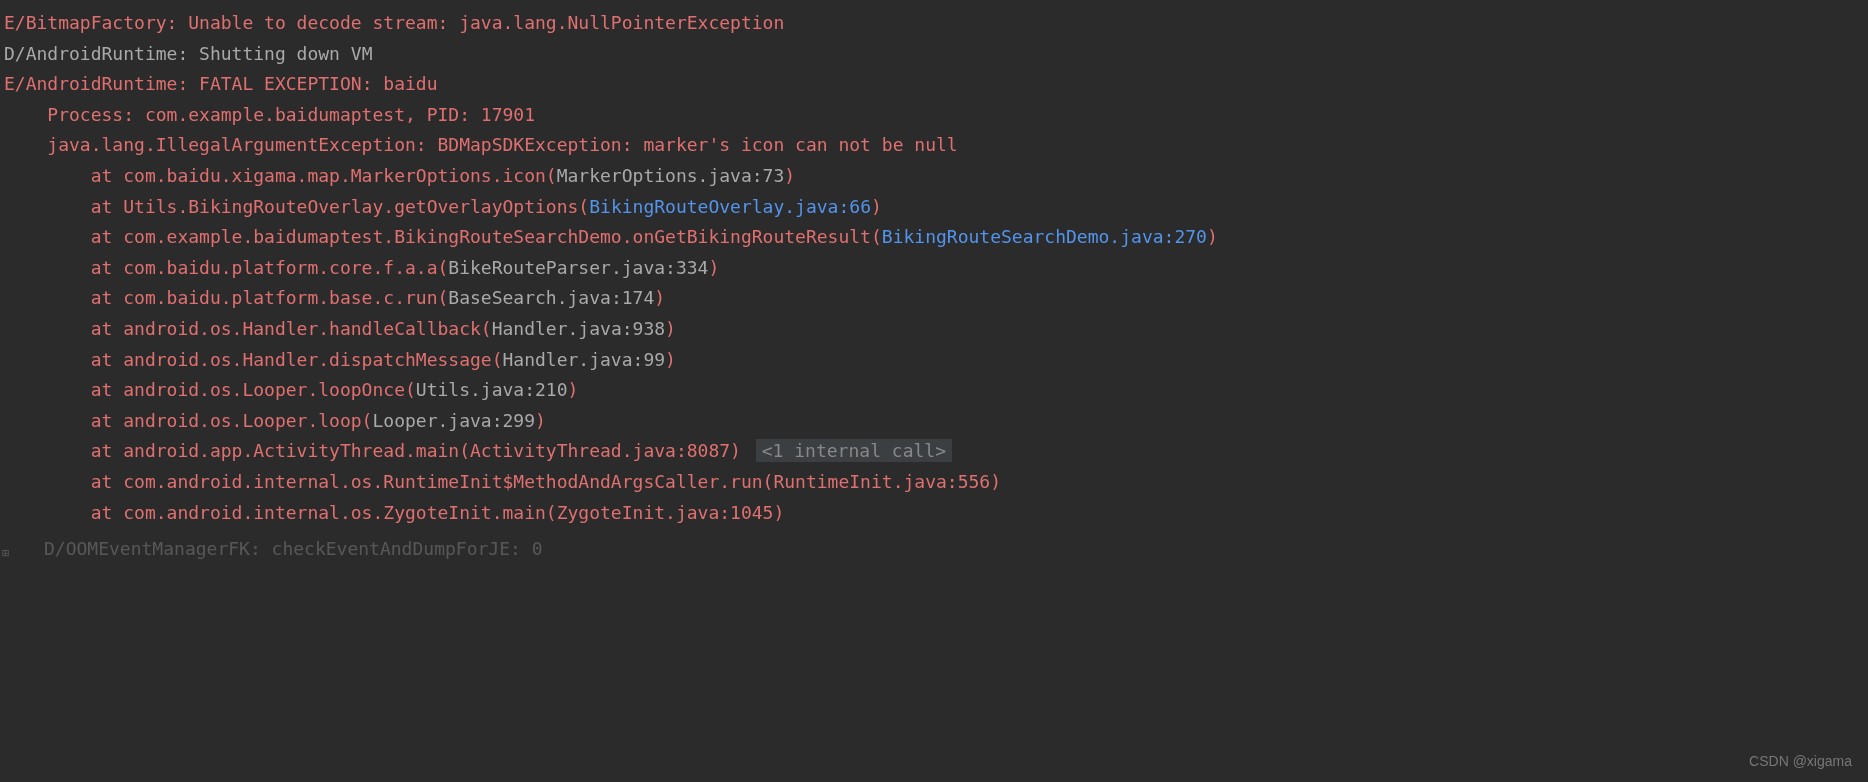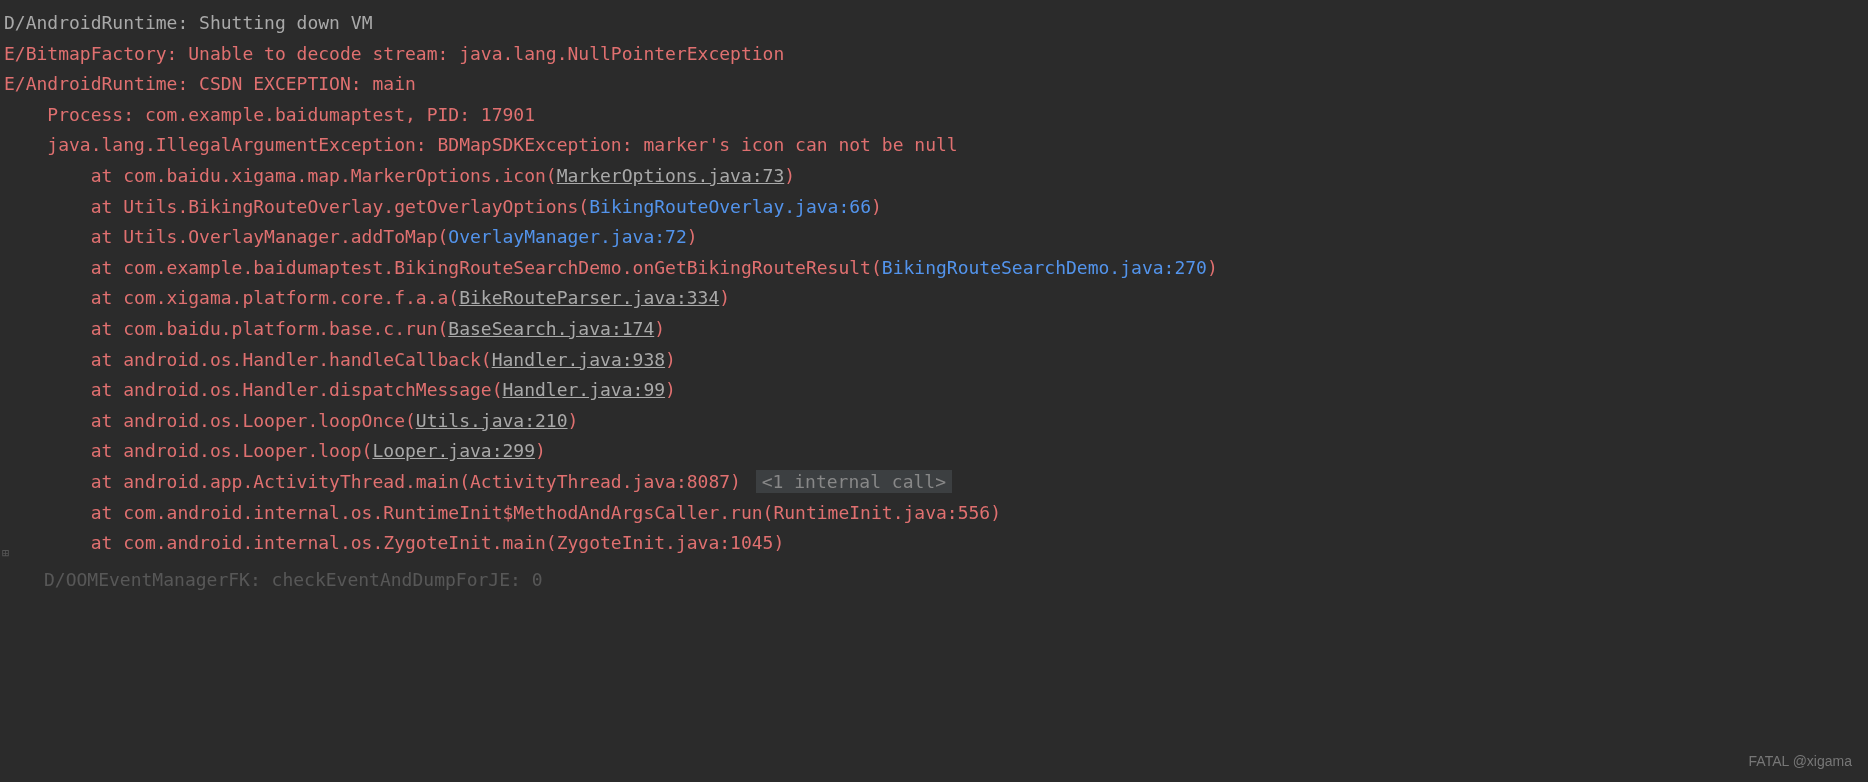--- a/index.html
+++ b/index.html
@@ -27,21 +27,20 @@
       color: #e07070;
     }
     .dbg {
       color: #a9a9a9;
     }
     .at {
       color: #e07070;
     }
     .link-under {
       color: #a9a9a9;
-      text-decoration: underline;
     }
     .link-blue {
       color: #5394ec;
     }
     .fold-hint {
       color: #888888;
       background-color: #3c3f41;
       padding: 1px 6px;
       margin-left: 4px;
       text-align: right;
@@ -65,39 +64,38 @@
     pre {
       margin: 0;
       font-family: inherit;
     }
   </style>
 </head>
 <body>
 
 <div>
 
+<pre class="log-line"><span class="err">E/BitmapFactory:</span><span class="err"> Unable to decode stream: java.lang.NullPointerException</span></pre>
+
 <pre class="log-line"><span class="dbg">D/AndroidRuntime:</span><span class="dbg"> Shutting down VM</span></pre>
 
-<pre class="log-line"><span class="err">E/BitmapFactory:</span><span class="err"> Unable to decode stream: java.lang.NullPointerException</span></pre>
-
-<pre class="log-line"><span class="err">E/AndroidRuntime:</span><span class="err"> CSDN EXCEPTION: main</span></pre>
+<pre class="log-line"><span class="err">E/AndroidRuntime:</span><span class="err"> FATAL EXCEPTION: baidu</span></pre>
 
 <pre class="log-line err">    Process: com.example.baidumaptest, PID: 17901</pre>
 
 <pre class="log-line err">    java.lang.IllegalArgumentException: BDMapSDKException: marker's icon can not be null</pre>
 
 <pre class="log-line"><span class="at">        at com.baidu.xigama.map.MarkerOptions.icon(</span><span class="link-under">MarkerOptions.java:73</span><span class="at">)</span></pre>
 
 <pre class="log-line"><span class="at">        at Utils.BikingRouteOverlay.getOverlayOptions(</span><span class="link-blue">BikingRouteOverlay.java:66</span><span class="at">)</span></pre>
 
-<pre class="log-line"><span class="at">        at Utils.OverlayManager.addToMap(</span><span class="link-blue">OverlayManager.java:72</span><span class="at">)</span></pre>
 
 <pre class="log-line"><span class="at">        at com.example.baidumaptest.BikingRouteSearchDemo.onGetBikingRouteResult(</span><span class="link-blue">BikingRouteSearchDemo.java:270</span><span class="at">)</span></pre>
 
-<pre class="log-line"><span class="at">        at com.xigama.platform.core.f.a.a(</span><span class="link-under">BikeRouteParser.java:334</span><span class="at">)</span></pre>
+<pre class="log-line"><span class="at">        at com.baidu.platform.core.f.a.a(</span><span class="link-under">BikeRouteParser.java:334</span><span class="at">)</span></pre>
 
 <pre class="log-line"><span class="at">        at com.baidu.platform.base.c.run(</span><span class="link-under">BaseSearch.java:174</span><span class="at">)</span></pre>
 
 <pre class="log-line"><span class="at">        at android.os.Handler.handleCallback(</span><span class="link-under">Handler.java:938</span><span class="at">)</span></pre>
 
 <pre class="log-line"><span class="at">        at android.os.Handler.dispatchMessage(</span><span class="link-under">Handler.java:99</span><span class="at">)</span></pre>
 
 <pre class="log-line"><span class="at">        at android.os.Looper.loopOnce(</span><span class="link-under">Utils.java:210</span><span class="at">)</span></pre>
 
 <pre class="log-line"><span class="at">        at android.os.Looper.loop(</span><span class="link-under">Looper.java:299</span><span class="at">)</span></pre>
@@ -107,13 +105,13 @@
 <pre class="log-line at">        at com.android.internal.os.RuntimeInit$MethodAndArgsCaller.run(RuntimeInit.java:556)</pre>
 
 <pre class="log-line at">        at com.android.internal.os.ZygoteInit.main(ZygoteInit.java:1045)</pre>
 
 <pre class="log-line dbg" style="opacity:0.35; margin-top:6px;margin-left:40px;">D/OOMEventManagerFK: checkEventAndDumpForJE: 0</pre>
 
 </div>
 
 <span class="gutter-icon">⊞</span>
 
-<div class="watermark">FATAL @xigama</div>
+<div class="watermark">CSDN @xigama</div>
 
 </body></html>

